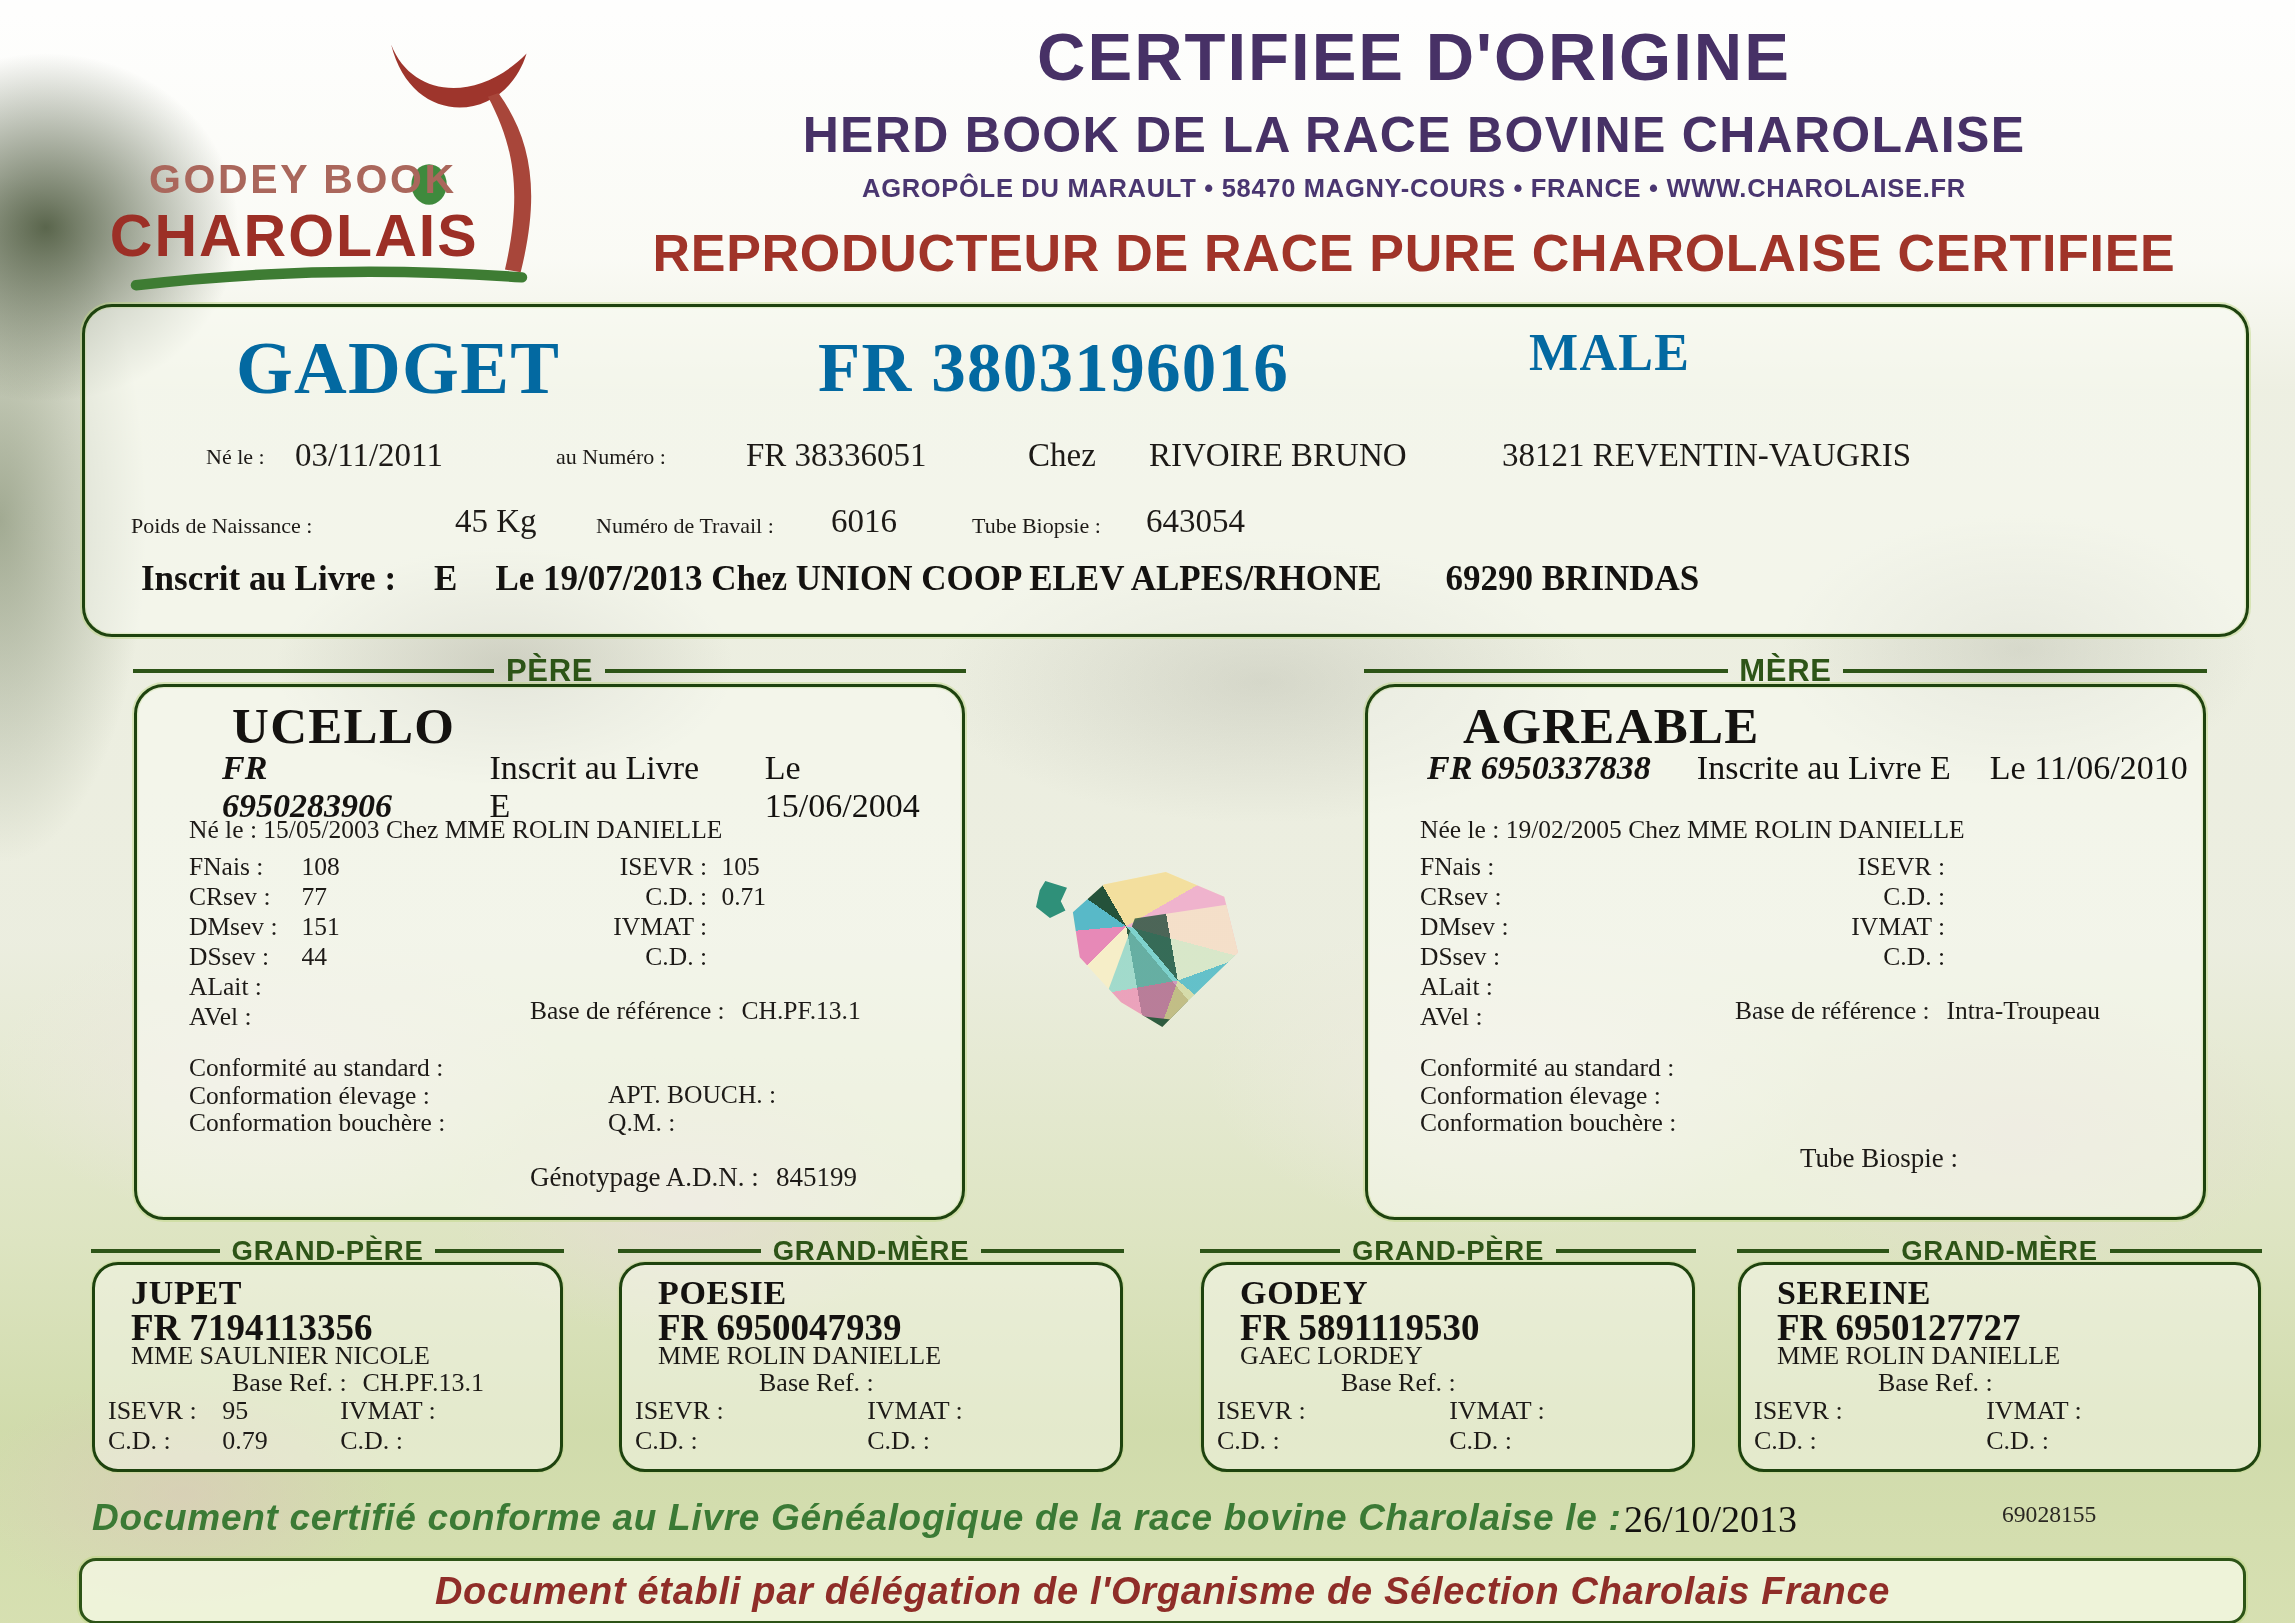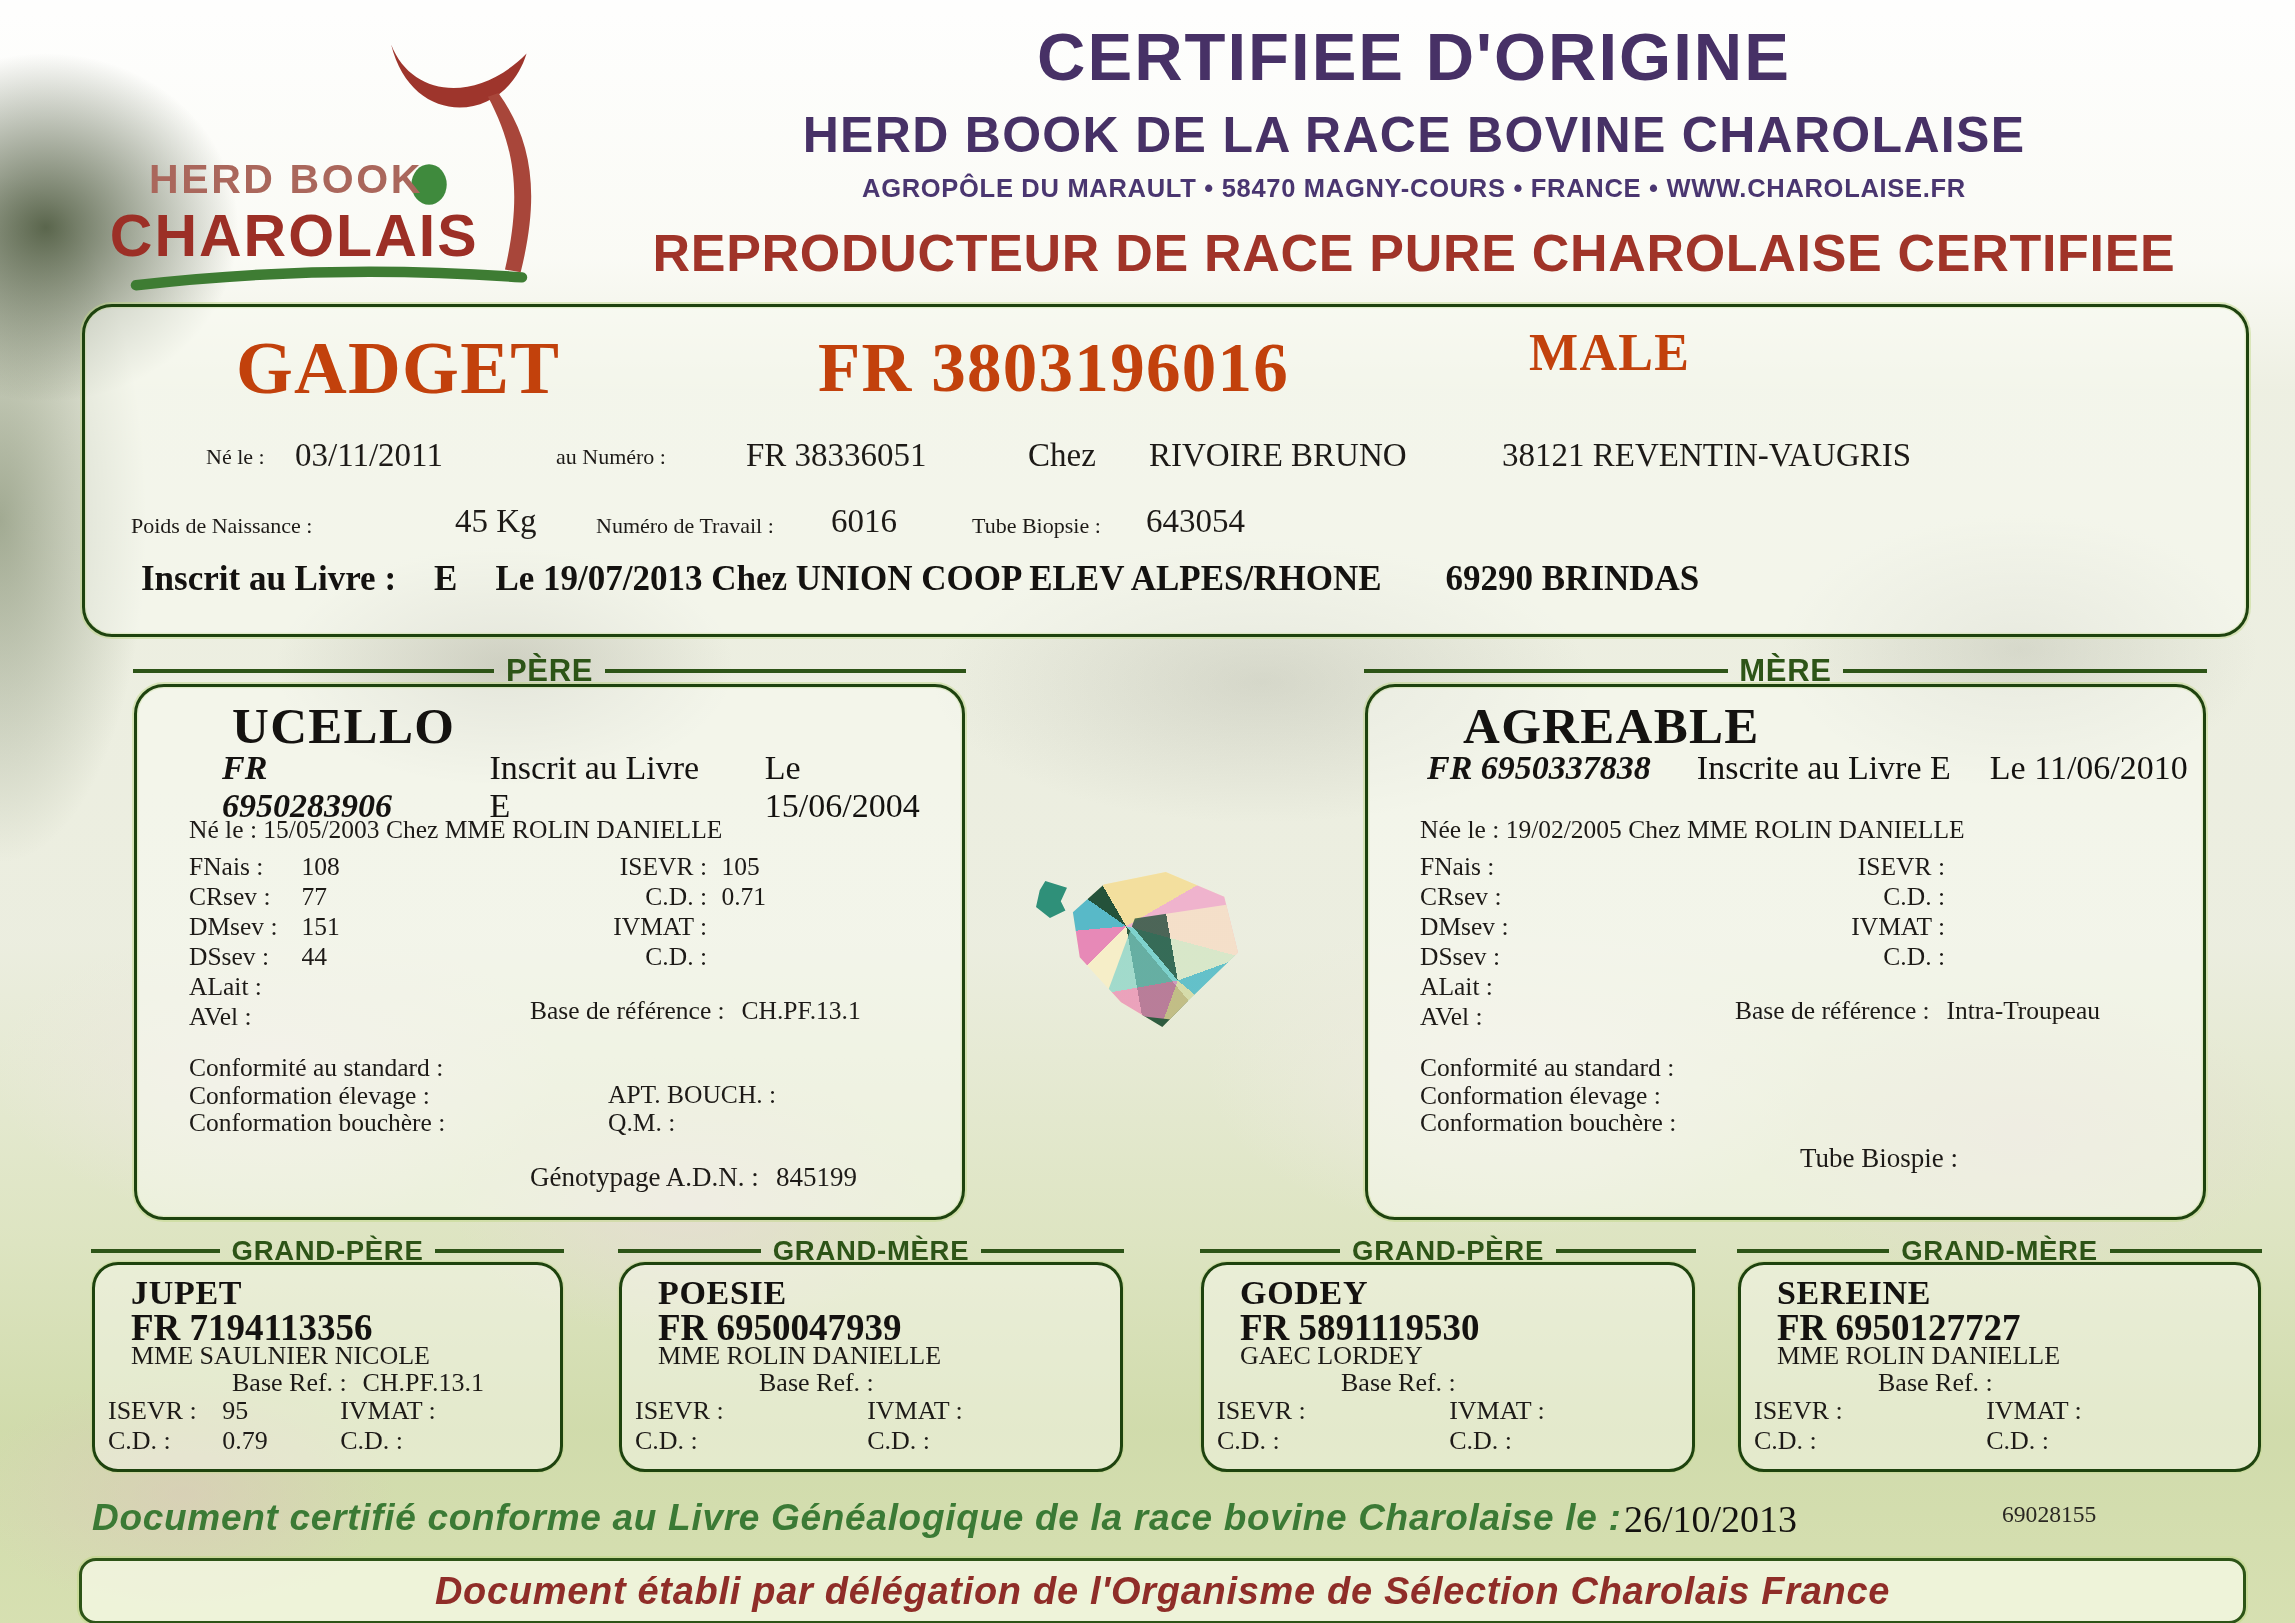--- a/index.html
+++ b/index.html
@@ -16,21 +16,21 @@
       radial-gradient(340px 196px at 88% 40%, rgba(158,160,146,.28), rgba(158,160,146,0) 70%),
       radial-gradient(393px 210px at 12% 66%, rgba(238,232,226,.85), rgba(238,232,226,0) 72%),
       radial-gradient(340px 196px at 30% 74%, rgba(231,220,214,.75), rgba(231,220,214,0) 70%),
       radial-gradient(419px 223px at 66% 66%, rgba(240,236,229,.85), rgba(240,236,229,0) 74%),
       radial-gradient(367px 210px at 88% 70%, rgba(228,218,210,.7), rgba(228,218,210,0) 72%),
       radial-gradient(301px 170px at 8% 92%, rgba(221,196,190,.5), rgba(221,196,190,0) 70%),
       linear-gradient(180deg, rgba(255,255,255,.95) 0%, rgba(252,252,248,.85) 16%, rgba(236,238,226,.35) 24%,
         rgba(228,230,216,.25) 58%, rgba(208,219,168,.55) 76%, rgba(201,214,158,.8) 88%, rgba(212,222,172,.9) 100%);
   }
 
-  .serif{font-family:"Liberation Serif",serif;color:#c2410c;}
+  .serif{font-family:"Liberation Serif",serif;color:#0369a1;}
   .abs{position:absolute;}
 
   
   .logo{position:absolute;left:98px;top:13px;width:458px;height:288px;}
   .logo-line1{position:absolute;left:51px;top:143px;font:bold 41px "Liberation Sans",sans-serif;color:#aa675c;letter-spacing:2.6px;}
   .logo-line2{position:absolute;left:11.8px;top:189px;font:bold 59px "Liberation Sans",sans-serif;color:#9c2f26;letter-spacing:2px;}
   .titles{position:absolute;left:576px;top:18.3px;width:1676px;text-align:center;}
   .title1{font:bold 67px "Liberation Sans",sans-serif;color:#473166;letter-spacing:2px;}
   .title2{font:bold 50px "Liberation Sans",sans-serif;color:#473166;margin-top:10.5px;letter-spacing:1.3px;}
   .address{font:bold 25.5px "Liberation Sans",sans-serif;color:#4a3670;margin-top:10.5px;letter-spacing:0.7px;}
@@ -109,21 +109,21 @@
 <div class="page">
   <div class="photo-bg"></div>
 
   <div class="logo">
     <svg width="458" height="288" viewBox="0 0 700 440">
       <path d="M448,48 C480,130 580,138 655,62 C622,170 480,178 448,48 Z" fill="#9e352c"></path>
       <path d="M596,128 C634,200 650,270 622,392 L646,396 C678,268 660,190 612,122 Z" fill="#a8463a"></path>
       <ellipse cx="506" cy="262" rx="27" ry="31" fill="#3f8a3d"></ellipse>
       <path d="M58,416 Q350,382 648,404" stroke="#3e7c33" stroke-width="16" fill="none" stroke-linecap="round"></path>
     </svg>
-    <div class="logo-line1">HERD BOOK</div>
+    <div class="logo-line1">GODEY BOOK</div>
     <div class="logo-line2">CHAROLAIS</div>
   </div>
 
   <div class="titles">
     <div class="title1">CERTIFIEE D'ORIGINE</div>
     <div class="title2">HERD BOOK DE LA RACE BOVINE CHAROLAISE</div>
     <div class="address">AGROPÔLE DU MARAULT • 58470 MAGNY-COURS • FRANCE • WWW.CHAROLAISE.FR</div>
     <div class="title3">REPRODUCTEUR DE RACE PURE CHAROLAISE CERTIFIEE</div>
   </div>
 

